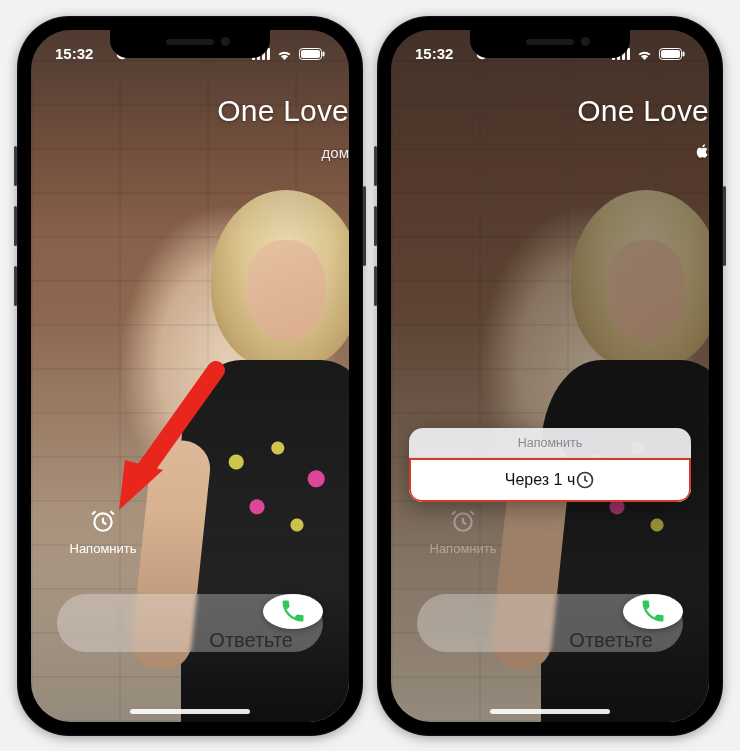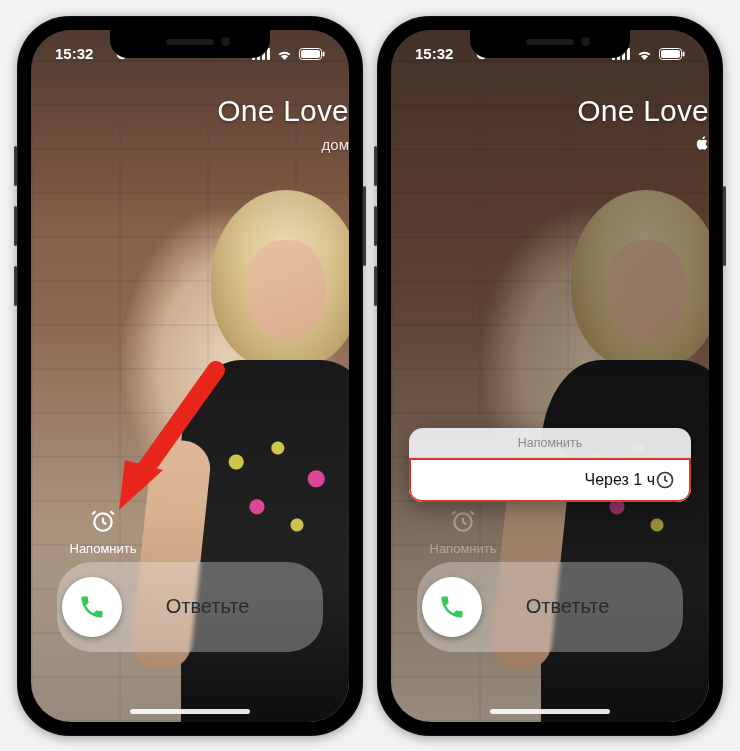--- a/index.html
+++ b/index.html
@@ -133,43 +133,44 @@
   }
   .status-left { display:flex; align-items:center; gap:22px; }
   .status-right { display:flex; align-items:center; gap:6px; }
   .icon { display:inline-flex; }
   .caller {
     position:absolute; top:64px; left:0; right:0;
     text-align:right; color:#fff;
     z-index:30;
   }
   .caller-name { font-size:30px; font-weight:400; letter-spacing:0.2px; text-shadow:0 1px 3px rgba(0,0,0,0.4);}
-  .caller-sub { font-size:15px; margin-top:8px; color:rgba(255,255,255,0.9); text-shadow:0 1px 2px rgba(0,0,0,0.4);}
+  .caller-sub { font-size:15px; margin-top:16px; color:rgba(255,255,255,0.9); text-shadow:0 1px 2px rgba(0,0,0,0.4);}
   .apple-sub svg { filter: drop-shadow(0 1px 1px rgba(0,0,0,0.4)); }
 
   .remind-group {
     position:absolute; left:28px; bottom:166px;
     width:88px;
     text-align:center; color:#fff; z-index:25;
   }
   .remind-group.faded { opacity:0.35; }
   .remind-icon {
     width:28px; height:28px; margin:0 auto 6px;
     display:flex; align-items:center; justify-content:center;
   }
   .remind-label { font-size:13px; }
 
   .slider {
     position:absolute; left:26px; right:26px; bottom:70px;
-    height:90px;
+    height:58px;
     background: rgba(255,255,255,0.30);
     border-radius:35px;
-    display:flex; align-items:center;
+    display:flex; align-items:flex-end;
     z-index:25;
     backdrop-filter: blur(2px);
+    flex-direction: column;
   }
   .slider-knob {
     width:60px; height:60px; margin-left:5px;
     background:#fff; border-radius:50%;
     display:flex; align-items:center; justify-content:center;
     box-shadow: 0 2px 6px rgba(0,0,0,0.3);
   }
   .slider-text {
     flex:1; text-align:center;
     font-size:20px; color:#2b2b2b; font-weight:400;
@@ -195,22 +196,22 @@
     border-radius:14px;
     z-index:35;
     box-shadow: 0 6px 22px rgba(0,0,0,0.35);
     overflow:hidden;
   }
   .popup-header {
     text-align:center; padding:8px 12px 6px;
     font-size:12.5px; color:#8a8a8e; line-height:1.25;
   }
   .popup-row {
-    display:flex; align-items:center; justify-content:flex-end;
-    padding:12px 16px;
+    display:flex; align-items:center; justify-content:center;
+    padding:12px 4px;
     background:#fff;
     font-size:16px; color:#111;
     border-top:1px solid #d8d8dc;
   }
   .popup-row-hl {
     box-shadow: inset 0 0 0 2px #d63a2a;
     border-radius: 0 0 12px 12px;
   }
 </style>
 </head>

